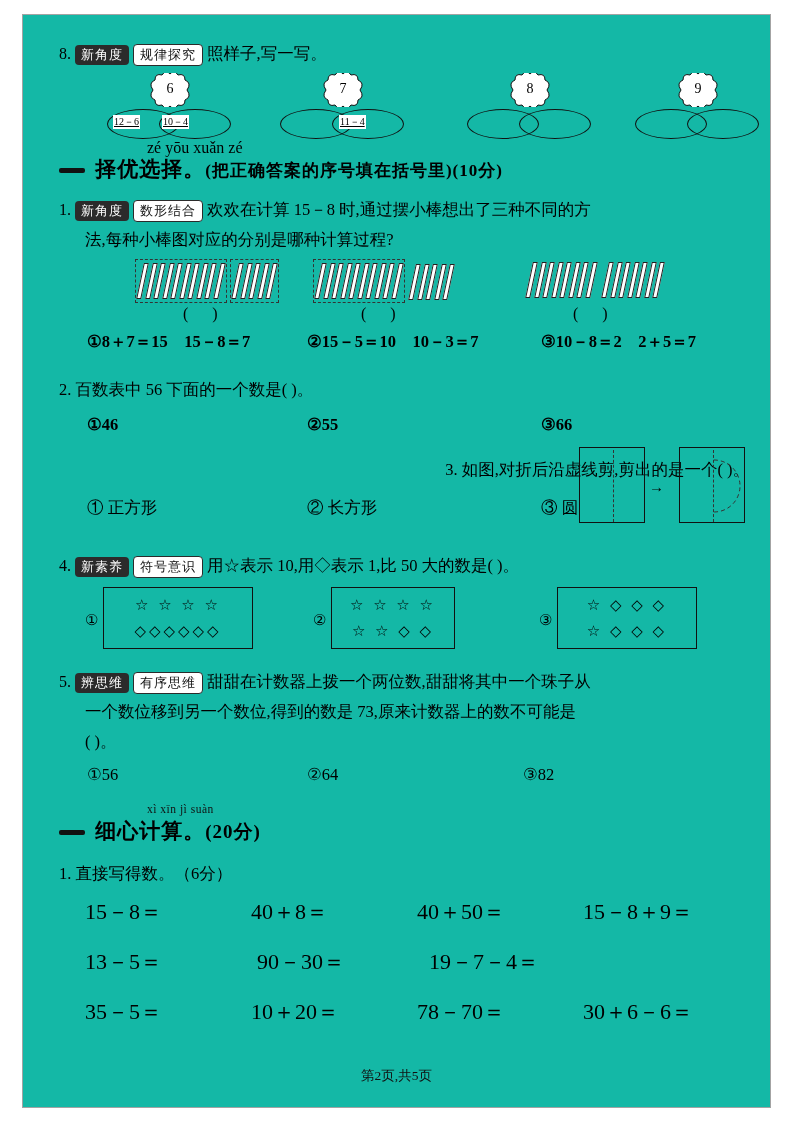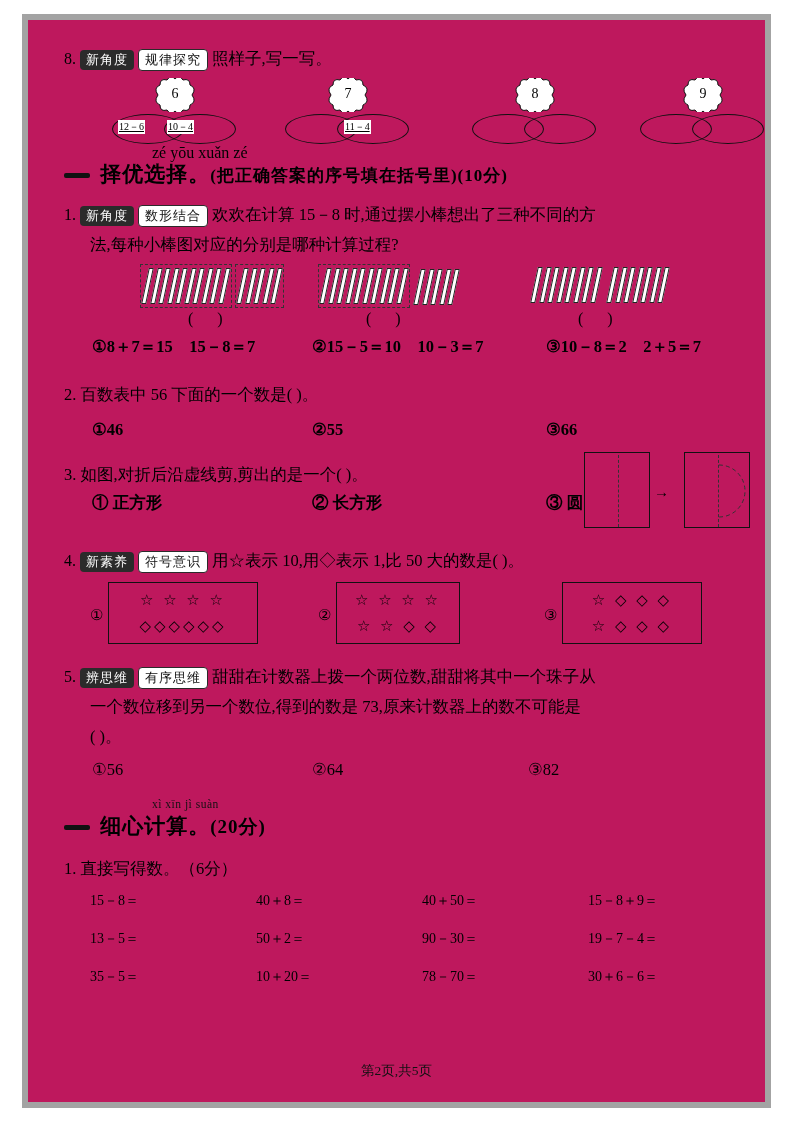--- a/index.html
+++ b/index.html
@@ -7,23 +7,23 @@
     width:793px;height:1122px;
     background:#ffffff;
     font-family:"Liberation Serif", serif;
     color:#000;
     position:relative;
   }
   .page{
     position:absolute;
     left:22px;top:14px;
     width:749px;height:1094px;
-    border:6px solid #a3a3a3;
+    border:1px solid #a3a3a3;
     box-sizing:border-box;
-    background:#be185d;
+    background:#14b8a6;
   }
   .inner{
     position:absolute;
     left:36px;top:22px;
     width:690px;
   }
 
   
   .tag{
     display:inline-block;
@@ -121,21 +121,21 @@
   .symbox{
     position:absolute;left:18px;top:0;
     width:150px;height:62px;border:1px solid #111;box-sizing:border-box;
     display:flex;flex-direction:column;justify-content:center;align-items:center;
     font-size:15px;line-height:26px;letter-spacing:3px;
   }
 
   
   .calcgrid{margin-top:8px;}
   .calcgrid .cr{display:flex;margin-bottom:20px;}
-  .calcgrid .cc{width:172px;font-size:14px;}
+  .calcgrid .cc{width:172px;font-size:22px;}
 
   .footer{
     position:absolute;left:0;right:0;bottom:22px;
     text-align:center;font-size:13.5px;color:#111;
   }
 </style>
 </head>
 <body>
 
 <div class="page">
@@ -306,26 +306,26 @@
       <span>2.</span>
       <span>百数表中 56 下面的一个数是(        )。</span>
     </div>
     <div class="choices" style="margin-top:10px;font-weight:bold;">
       <span style="left:28px;">①46</span>
       <span style="left:248px;">②55</span>
       <span style="left:482px;">③66</span>
     </div>
   </div>
 
-  <div style="margin-top:10px;position:relative;">
+  <div style="margin-top:10px;position:relative;text-align:right;">
     <div class="txt">
       <span>3.</span>
       <span>如图,对折后沿虚线剪,剪出的是一个(        )。</span>
     </div>
-    <div class="choices" style="margin-top:2px;font-weight:bold;">
+    <div class="choices" style="margin-top:12px;">
       <span style="left:28px;">① 正方形</span>
       <span style="left:248px;">② 长方形</span>
       <span style="left:482px;">③ 圆</span>
     </div>
     <div class="cutfig">
       <div class="cutbox a">
         <div class="dashv"></div>
       </div>
       <div class="arrow">→</div>
       <div class="cutbox b">
@@ -400,21 +400,20 @@
     </div>
     <div class="calcgrid">
       <div class="cr">
         <div class="cc" style="margin-left:26px;">15－8＝</div>
         <div class="cc">40＋8＝</div>
         <div class="cc">40＋50＝</div>
         <div class="cc">15－8＋9＝</div>
       </div>
       <div class="cr">
         <div class="cc" style="margin-left:26px;">13－5＝</div>
-        <div class="cc">50＋2＝</div>
         <div class="cc">90－30＝</div>
         <div class="cc">19－7－4＝</div>
       </div>
       <div class="cr">
         <div class="cc" style="margin-left:26px;">35－5＝</div>
         <div class="cc">10＋20＝</div>
         <div class="cc">78－70＝</div>
         <div class="cc">30＋6－6＝</div>
       </div>
     </div>

